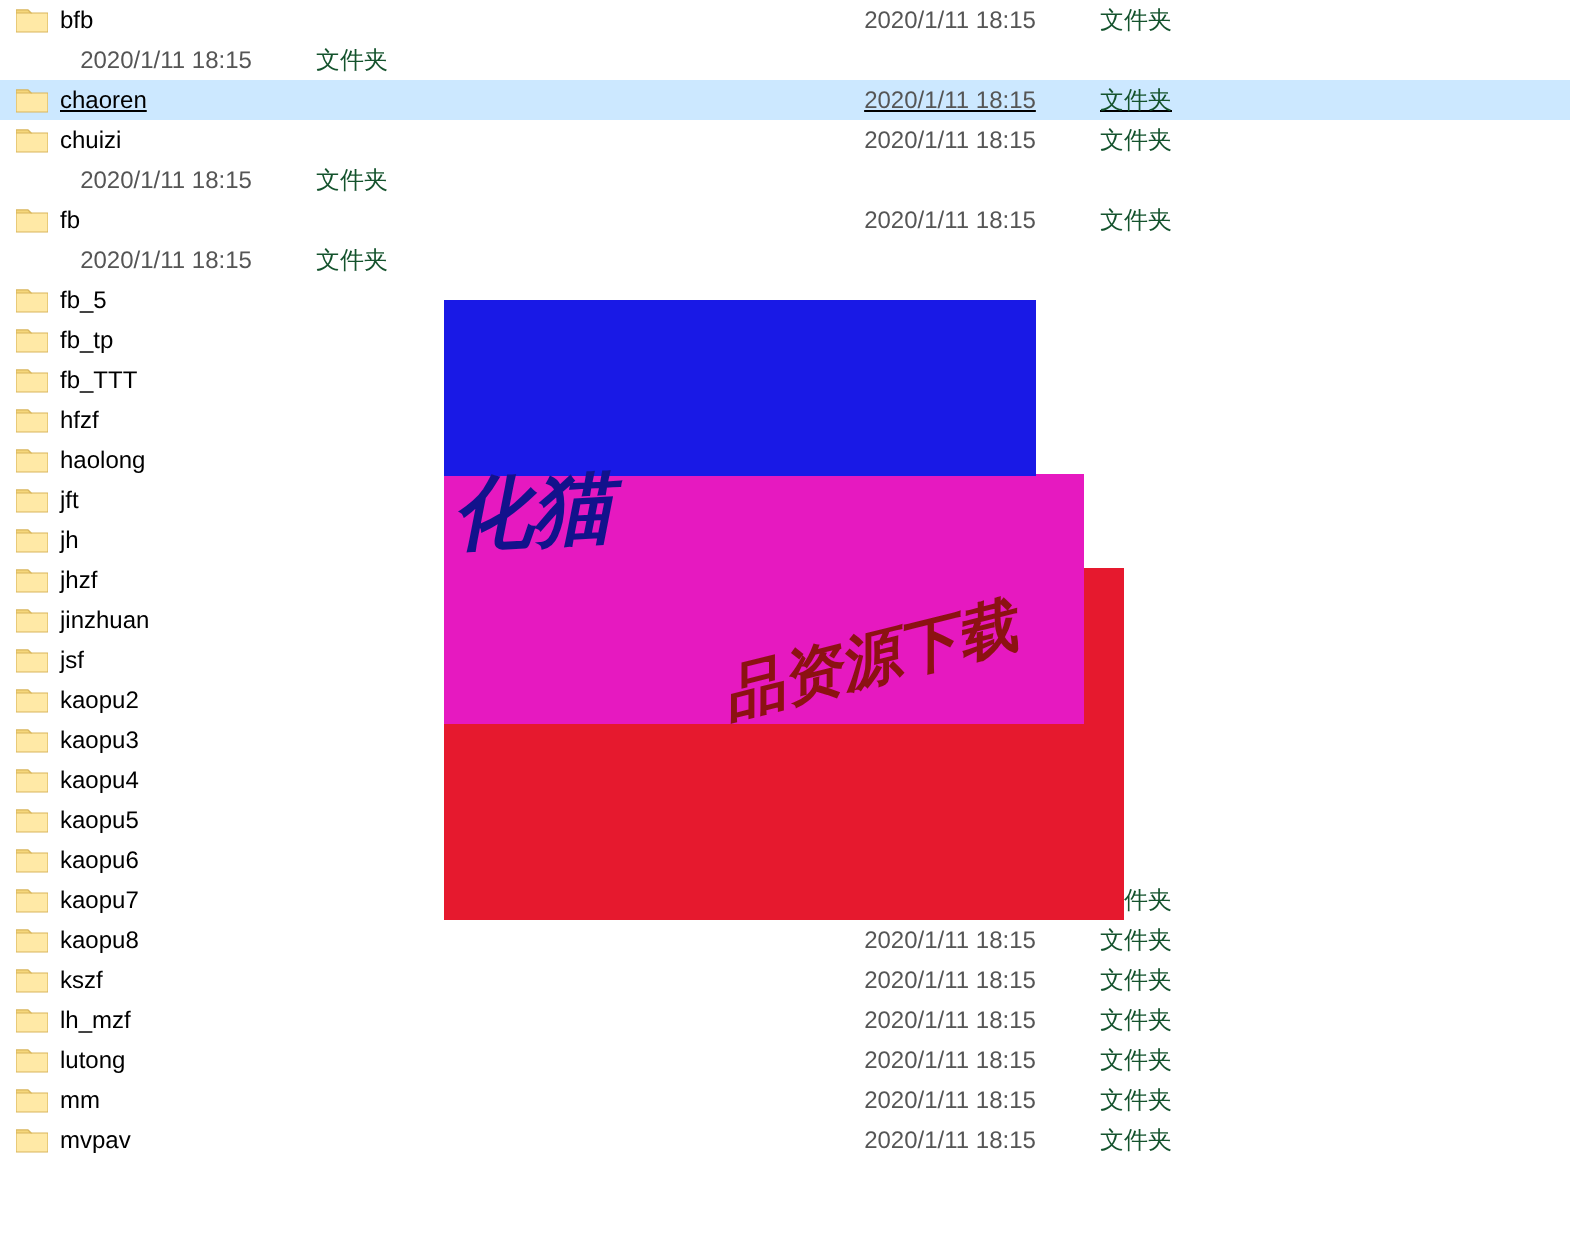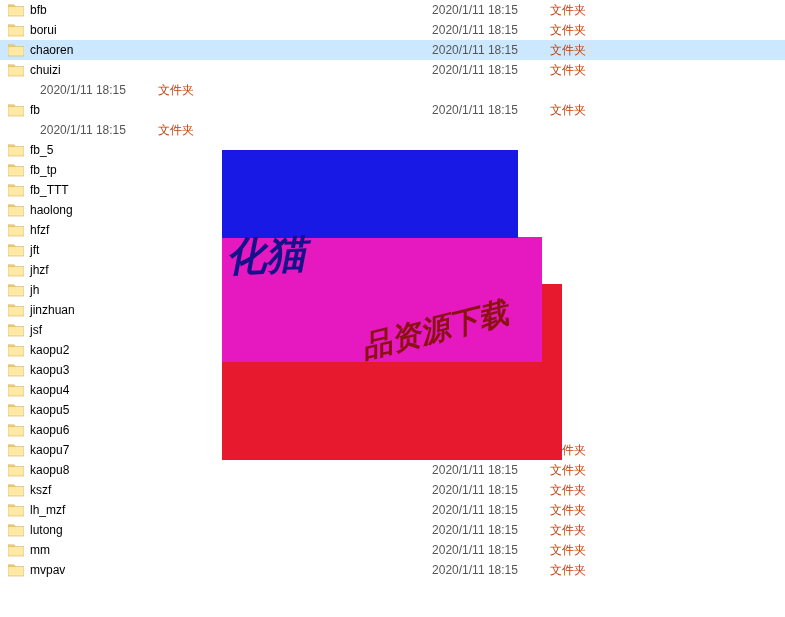--- a/index.html
+++ b/index.html
@@ -18,35 +18,36 @@
   }
   .row {
     display: flex;
     align-items: center;
     height: 20px;
     padding-left: 8px;
     cursor: default;
   }
   .row.selected {
     background: #cce8ff;
+    text-decoration: underline;
   }
   .col-name {
     width: 392px;
     display: flex;
     align-items: flex-start;
     overflow: hidden;
   }
   .col-date {
     width: 150px;
     color: #555;
     text-align: center;
   }
   .col-type {
     width: 100px;
-    color: #c2410c;
+    color: #14532d;
   }
   .folder-icon {
     width: 16px;
     height: 14px;
     margin-right: 6px;
     flex-shrink: 0;
   }
   .folder-icon svg { display: block; }
   .name-text {
     white-space: nowrap;
@@ -80,29 +81,20 @@
             <path d="M0 2 L6 2 L7.5 3.5 L16 3.5 L16 13 L0 13 Z" fill="#ffe9a6" stroke="#d9b65c" stroke-width="0.6"></path>
             <path d="M0 2 L6 2 L7.5 3.5 L0 3.5 Z" fill="#f5d67b" stroke="#d9b65c" stroke-width="0.6"></path>
           </svg>
         </span>
         <span class="name-text">bfb</span>
       </div>
       <div class="col-date">2020/1/11 18:15</div>
       <div class="col-type">文件夹</div>
     </div>
     <div class="row">
-      <div class="col-name">
-        <span class="folder-icon">
-          <svg viewBox="0 0 16 14" width="16" height="14">
-            <path d="M0 2 L6 2 L7.5 3.5 L16 3.5 L16 13 L0 13 Z" fill="#ffe9a6" stroke="#d9b65c" stroke-width="0.6"></path>
-            <path d="M0 2 L6 2 L7.5 3.5 L0 3.5 Z" fill="#f5d67b" stroke="#d9b65c" stroke-width="0.6"></path>
-          </svg>
-        </span>
-        <span class="name-text">borui</span>
-      </div>
       <div class="col-date">2020/1/11 18:15</div>
       <div class="col-type">文件夹</div>
     </div>
     <div class="row selected">
       <div class="col-name">
         <span class="folder-icon">
           <svg viewBox="0 0 16 14" width="16" height="14">
             <path d="M0 2 L6 2 L7.5 3.5 L16 3.5 L16 13 L0 13 Z" fill="#ffe9a6" stroke="#d9b65c" stroke-width="0.6"></path>
             <path d="M0 2 L6 2 L7.5 3.5 L0 3.5 Z" fill="#f5d67b" stroke="#d9b65c" stroke-width="0.6"></path>
           </svg>
@@ -186,73 +178,73 @@
       <div class="col-type"></div>
     </div>
     <div class="row">
       <div class="col-name">
         <span class="folder-icon">
           <svg viewBox="0 0 16 14" width="16" height="14">
             <path d="M0 2 L6 2 L7.5 3.5 L16 3.5 L16 13 L0 13 Z" fill="#ffe9a6" stroke="#d9b65c" stroke-width="0.6"></path>
             <path d="M0 2 L6 2 L7.5 3.5 L0 3.5 Z" fill="#f5d67b" stroke="#d9b65c" stroke-width="0.6"></path>
           </svg>
         </span>
+        <span class="name-text">hfzf</span>
+      </div>
+      <div class="col-date"></div>
+      <div class="col-type"></div>
+    </div>
+    <div class="row">
+      <div class="col-name">
+        <span class="folder-icon">
+          <svg viewBox="0 0 16 14" width="16" height="14">
+            <path d="M0 2 L6 2 L7.5 3.5 L16 3.5 L16 13 L0 13 Z" fill="#ffe9a6" stroke="#d9b65c" stroke-width="0.6"></path>
+            <path d="M0 2 L6 2 L7.5 3.5 L0 3.5 Z" fill="#f5d67b" stroke="#d9b65c" stroke-width="0.6"></path>
+          </svg>
+        </span>
         <span class="name-text">haolong</span>
       </div>
       <div class="col-date"></div>
       <div class="col-type"></div>
     </div>
     <div class="row">
       <div class="col-name">
         <span class="folder-icon">
           <svg viewBox="0 0 16 14" width="16" height="14">
             <path d="M0 2 L6 2 L7.5 3.5 L16 3.5 L16 13 L0 13 Z" fill="#ffe9a6" stroke="#d9b65c" stroke-width="0.6"></path>
             <path d="M0 2 L6 2 L7.5 3.5 L0 3.5 Z" fill="#f5d67b" stroke="#d9b65c" stroke-width="0.6"></path>
           </svg>
         </span>
-        <span class="name-text">hfzf</span>
-      </div>
-      <div class="col-date"></div>
-      <div class="col-type"></div>
-    </div>
-    <div class="row">
-      <div class="col-name">
-        <span class="folder-icon">
-          <svg viewBox="0 0 16 14" width="16" height="14">
-            <path d="M0 2 L6 2 L7.5 3.5 L16 3.5 L16 13 L0 13 Z" fill="#ffe9a6" stroke="#d9b65c" stroke-width="0.6"></path>
-            <path d="M0 2 L6 2 L7.5 3.5 L0 3.5 Z" fill="#f5d67b" stroke="#d9b65c" stroke-width="0.6"></path>
-          </svg>
-        </span>
         <span class="name-text">jft</span>
       </div>
       <div class="col-date"></div>
       <div class="col-type"></div>
     </div>
     <div class="row">
       <div class="col-name">
         <span class="folder-icon">
           <svg viewBox="0 0 16 14" width="16" height="14">
             <path d="M0 2 L6 2 L7.5 3.5 L16 3.5 L16 13 L0 13 Z" fill="#ffe9a6" stroke="#d9b65c" stroke-width="0.6"></path>
             <path d="M0 2 L6 2 L7.5 3.5 L0 3.5 Z" fill="#f5d67b" stroke="#d9b65c" stroke-width="0.6"></path>
           </svg>
         </span>
+        <span class="name-text">jh</span>
+      </div>
+      <div class="col-date"></div>
+      <div class="col-type"></div>
+    </div>
+    <div class="row">
+      <div class="col-name">
+        <span class="folder-icon">
+          <svg viewBox="0 0 16 14" width="16" height="14">
+            <path d="M0 2 L6 2 L7.5 3.5 L16 3.5 L16 13 L0 13 Z" fill="#ffe9a6" stroke="#d9b65c" stroke-width="0.6"></path>
+            <path d="M0 2 L6 2 L7.5 3.5 L0 3.5 Z" fill="#f5d67b" stroke="#d9b65c" stroke-width="0.6"></path>
+          </svg>
+        </span>
         <span class="name-text">jhzf</span>
-      </div>
-      <div class="col-date"></div>
-      <div class="col-type"></div>
-    </div>
-    <div class="row">
-      <div class="col-name">
-        <span class="folder-icon">
-          <svg viewBox="0 0 16 14" width="16" height="14">
-            <path d="M0 2 L6 2 L7.5 3.5 L16 3.5 L16 13 L0 13 Z" fill="#ffe9a6" stroke="#d9b65c" stroke-width="0.6"></path>
-            <path d="M0 2 L6 2 L7.5 3.5 L0 3.5 Z" fill="#f5d67b" stroke="#d9b65c" stroke-width="0.6"></path>
-          </svg>
-        </span>
-        <span class="name-text">jh</span>
       </div>
       <div class="col-date"></div>
       <div class="col-type"></div>
     </div>
     <div class="row">
       <div class="col-name">
         <span class="folder-icon">
           <svg viewBox="0 0 16 14" width="16" height="14">
             <path d="M0 2 L6 2 L7.5 3.5 L16 3.5 L16 13 L0 13 Z" fill="#ffe9a6" stroke="#d9b65c" stroke-width="0.6"></path>
             <path d="M0 2 L6 2 L7.5 3.5 L0 3.5 Z" fill="#f5d67b" stroke="#d9b65c" stroke-width="0.6"></path>

